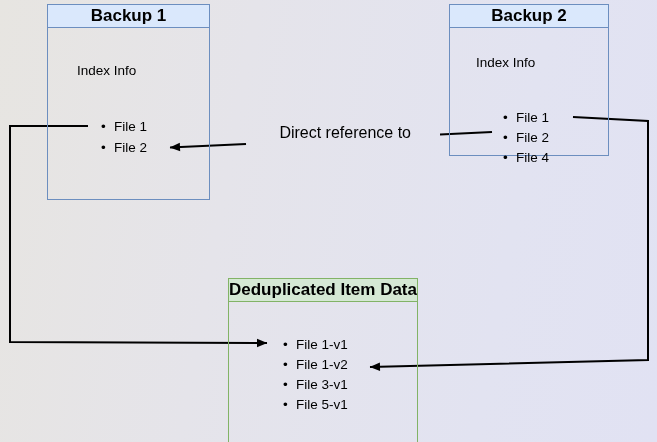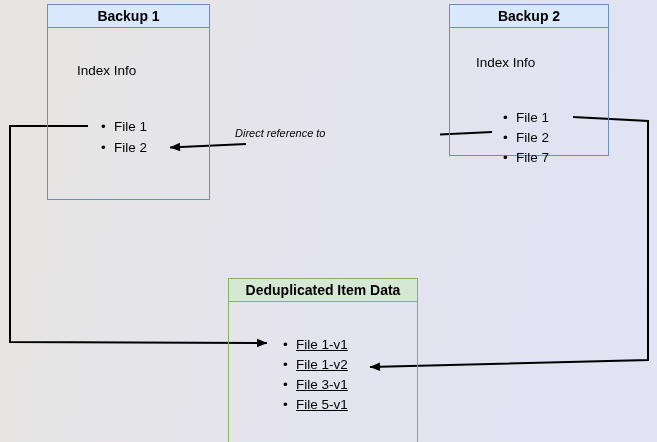--- a/index.html
+++ b/index.html
@@ -28,21 +28,21 @@
   }
   .box.green { border-color: #82b366; }
   #backup1 { left: 47px;  top: 4px;   width: 163px; height: 196px; }
   #backup2 { left: 449px; top: 4px;   width: 160px; height: 152px; }
   #dedup   { left: 228px; top: 278px; width: 190px; height: 196px; }
   .box-header {
     height: 22px;
     line-height: 22px;
     text-align: center;
     font-weight: bold;
-    font-size: 14px;
+    font-size: 17px;
     color: #000;
     background: #dae8fc;
     border-bottom: 1.3px solid #6c8ebf;
   }
   .box.green .box-header {
     background: #d5e8d4;
     border-bottom-color: #82b366;
   }
   .index-label {
     position: absolute;
@@ -59,41 +59,40 @@
     padding: 0;
     list-style: none;
     font-size: 13.5px;
     color: #000;
   }
   #backup1 .file-list { left: 53px; top: 111px; }
   #backup1 .file-list li { line-height: 21px; }
   #backup2 .file-list { left: 53px; top: 103px; }
   #backup2 .file-list li { line-height: 20px; }
   #dedup .file-list { left: 54px; top: 56px; }
-  #dedup .file-list li { line-height: 20px; text-decoration: underline; }
+  #dedup .file-list li { line-height: 20px; }
   .file-list li {
     position: relative;
     padding-left: 13px;
     white-space: nowrap;
   }
   .file-list li::before {
     content: "\2022";
     position: absolute;
     left: 0;
   }
   .edge-label {
     position: absolute;
     left: 235px;
     top: 124px;
     width: 176px;
-    text-align: left;
-    font-size: 11px;
+    text-align: right;
+    font-size: 16px;
     line-height: 18px;
     color: #000;
-    font-style: italic;
   }
 </style>
 </head>
 <body>
 
 <div class="canvas">
 
   <svg class="arrow-layer" width="657" height="442" viewBox="0 0 657 442" xmlns="http://www.w3.org/2000/svg">
     <defs>
       <marker id="ah" viewBox="0 0 12 12" refX="11" refY="6" markerWidth="6" markerHeight="6" orient="auto" markerUnits="strokeWidth">
@@ -114,21 +113,21 @@
       <li>File 2</li>
     </ul>
   </div>
 
   <div class="box" id="backup2">
     <div class="box-header">Backup 2</div>
     <div class="index-label">Index Info</div>
     <ul class="file-list">
       <li>File 1</li>
       <li>File 2</li>
-      <li>File 7</li>
+      <li>File 4</li>
     </ul>
   </div>
 
   <div class="box green" id="dedup">
     <div class="box-header">Deduplicated Item Data</div>
     <ul class="file-list">
       <li>File 1-v1</li>
       <li>File 1-v2</li>
       <li>File 3-v1</li>
       <li>File 5-v1</li>

